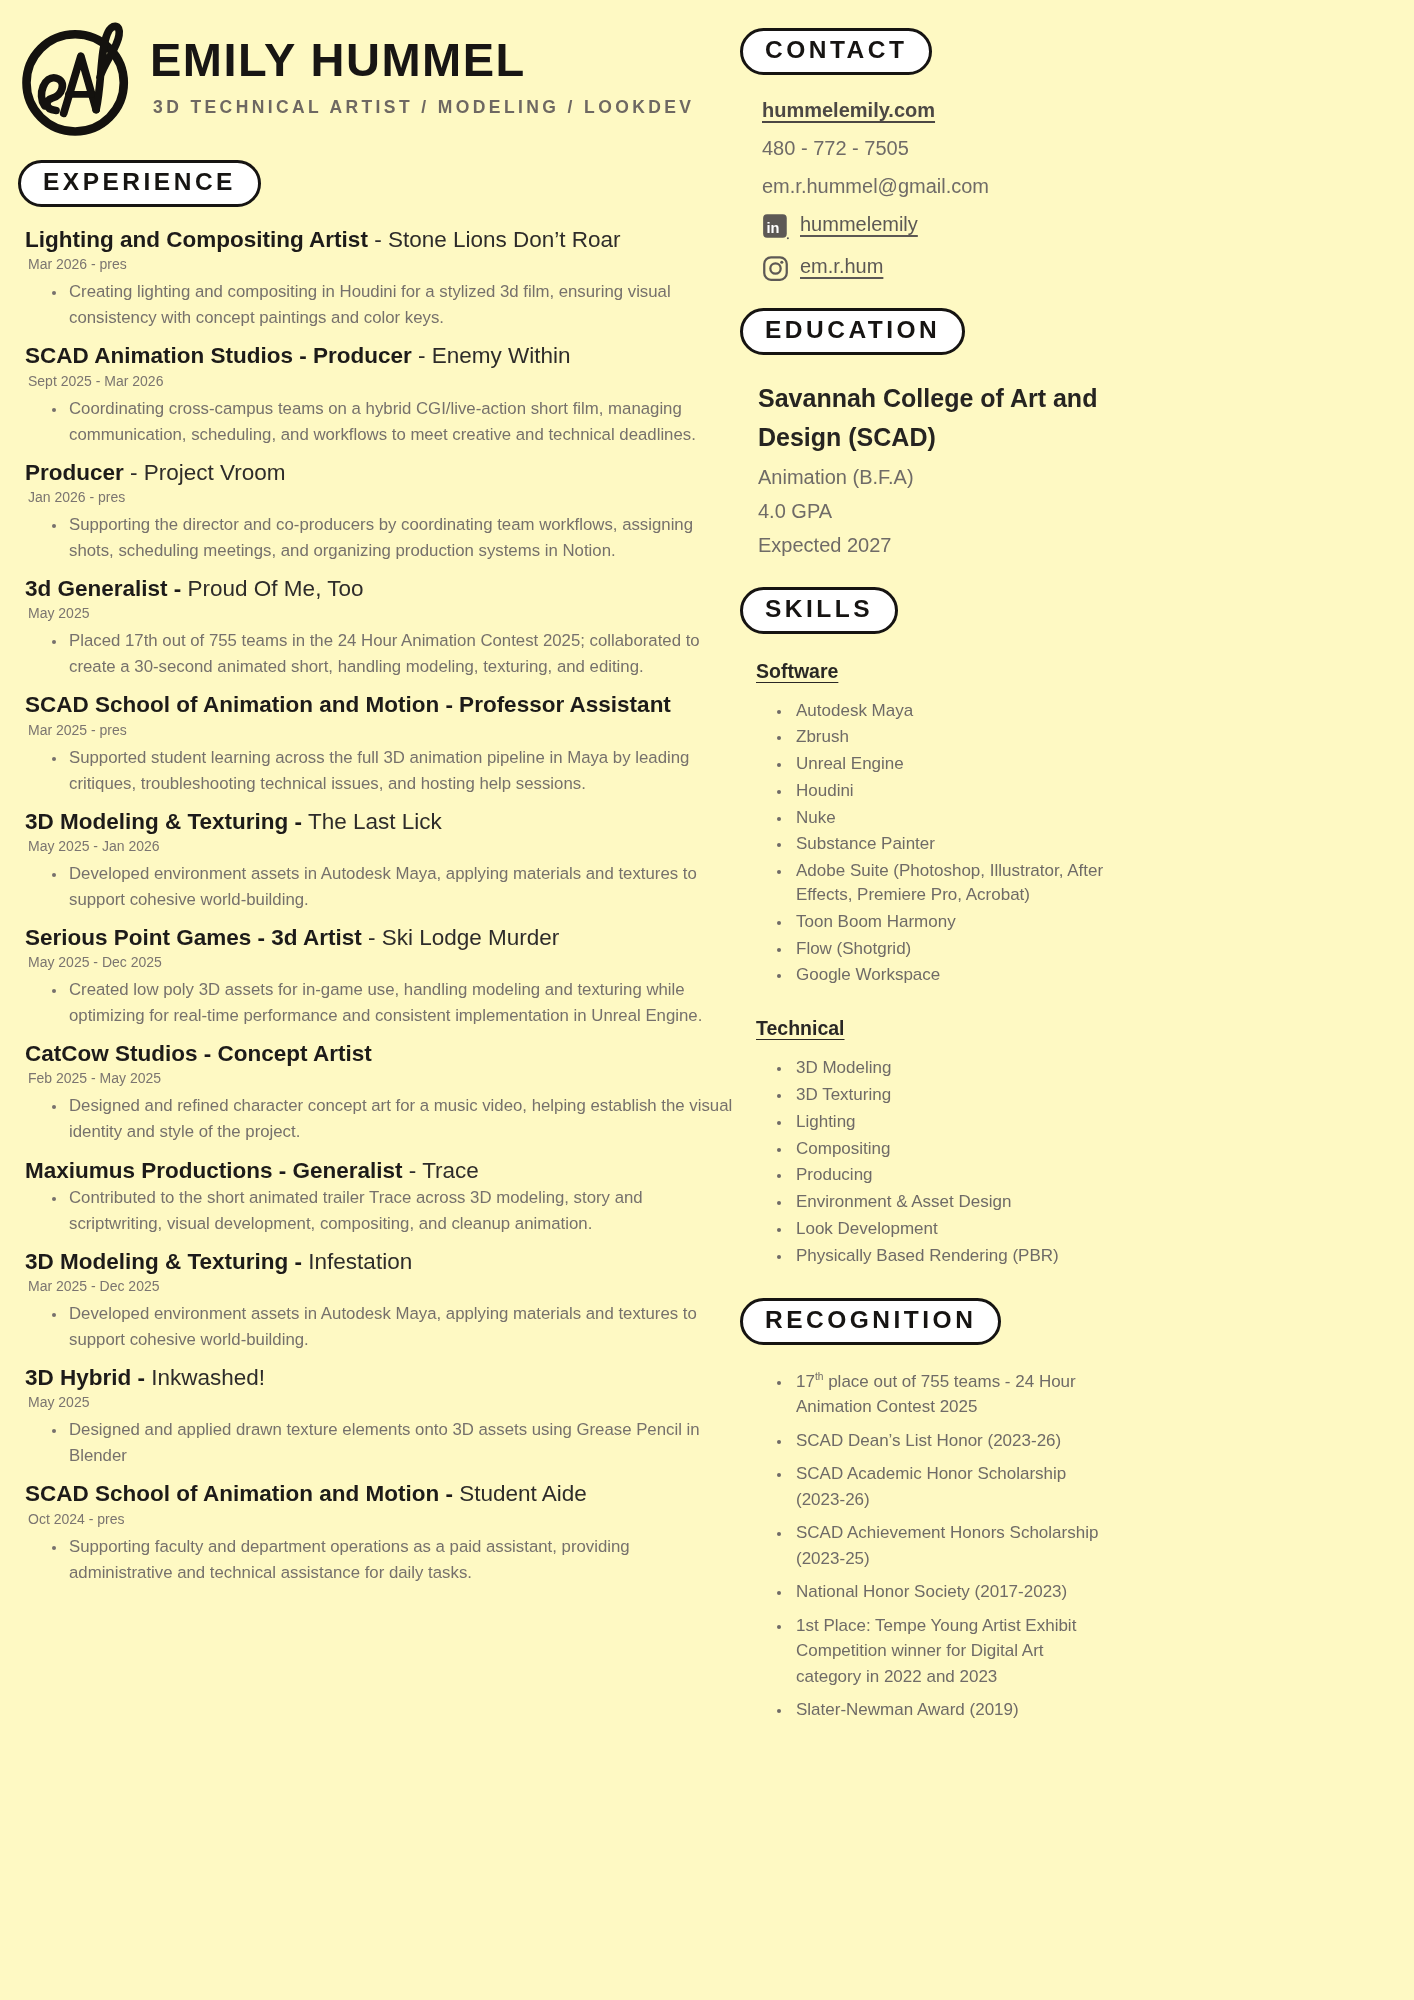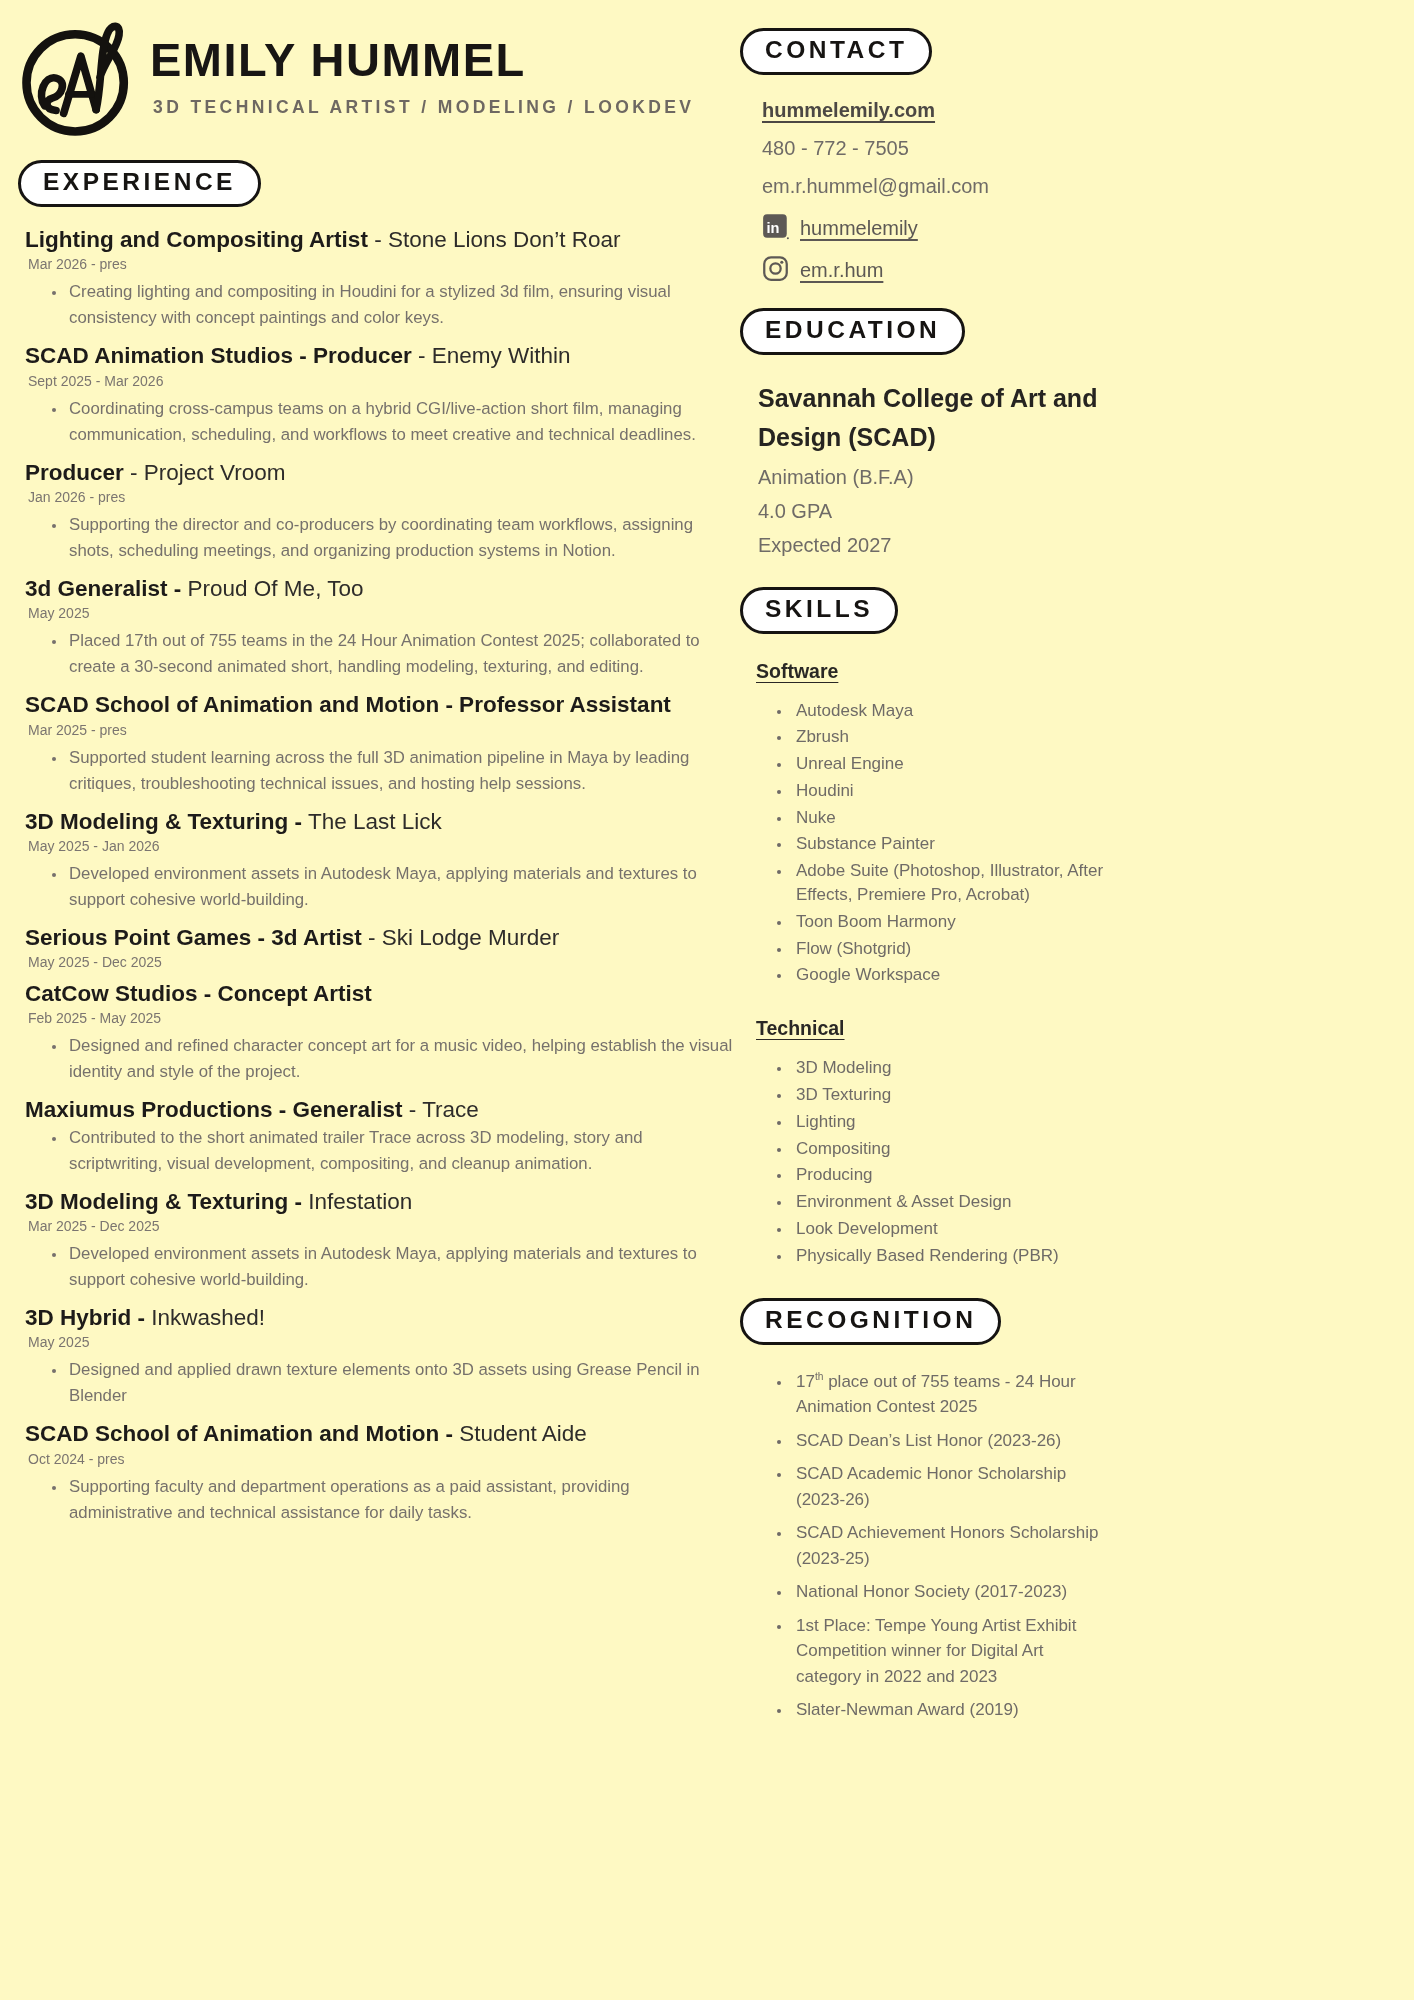--- a/index.html
+++ b/index.html
@@ -28,21 +28,21 @@
   .entry-date{font-size:14px;color:#7b7570;margin:2px 0 7px 3px;}
   .entry-bullets{margin:0 0 10px 0;padding-left:42px;}
   .entry-bullets li{font-size:16.8px;color:#76716c;line-height:1.55;padding-left:2px;}
   .entry-bullets li::marker{color:#76716c;font-size:0.85em;}
 
   
   .rightcol{position:absolute;left:740px;top:28px;width:370px;}
   .rsection{margin-bottom:26px;}
   .rsection .pill{margin-bottom:24px;}
   .contact-rows{padding-left:22px;}
-  .crow{margin-bottom:15px;font-size:20px;color:#6f6b67;display:flex;align-items:flex-end;gap:11px;}
+  .crow{margin-bottom:15px;font-size:20px;color:#6f6b67;display:flex;align-items:flex-start;gap:11px;}
   .crow.site a{font-weight:bold;color:#4c4844;text-decoration:underline;text-underline-offset:4px;}
   .crow a{color:#5c5854;text-decoration:underline;text-underline-offset:4px;}
   .sicon{width:27px;height:27px;flex:0 0 auto;}
 
   .edu-lines{padding-left:18px;}
   .edu-school{font-size:25px;font-weight:bold;color:#262421;line-height:1.55;margin-bottom:4px;}
   .edu-line{font-size:20px;color:#6f6b67;line-height:1.6;margin-bottom:2px;}
 
   .subhead{font-size:19.5px;font-weight:bold;color:#2a2825;text-decoration:underline;
            text-underline-offset:4px;margin:2px 0 16px 16px;}
@@ -114,20 +114,23 @@
       <div class="entry-title"><span class="t-bold">3D Modeling &amp; Texturing -</span> <span class="t-rest">The Last Lick</span></div>
       <div class="entry-date">May 2025 - Jan 2026</div>
       <ul class="entry-bullets">
         <li>Developed environment assets in Autodesk Maya, applying materials and textures to support cohesive world-building.</li>
       </ul>
     </div>
 
     <div class="entry">
       <div class="entry-title"><span class="t-bold">Serious Point Games - 3d Artist</span> <span class="t-rest">- Ski Lodge Murder</span></div>
       <div class="entry-date">May 2025 - Dec 2025</div>
+      <ul class="entry-bullets">
+        <li>Created low poly 3D assets for in-game use, handling modeling and texturing while optimizing for real-time performance and consistent implementation in Unreal Engine.</li>
+      </ul>
     </div>
 
     <div class="entry">
       <div class="entry-title"><span class="t-bold">CatCow Studios - Concept Artist</span> <span class="t-rest"></span></div>
       <div class="entry-date">Feb 2025 - May 2025</div>
       <ul class="entry-bullets">
         <li>Designed and refined character concept art for a music video, helping establish the visual identity and style of the project.</li>
       </ul>
     </div>
 

